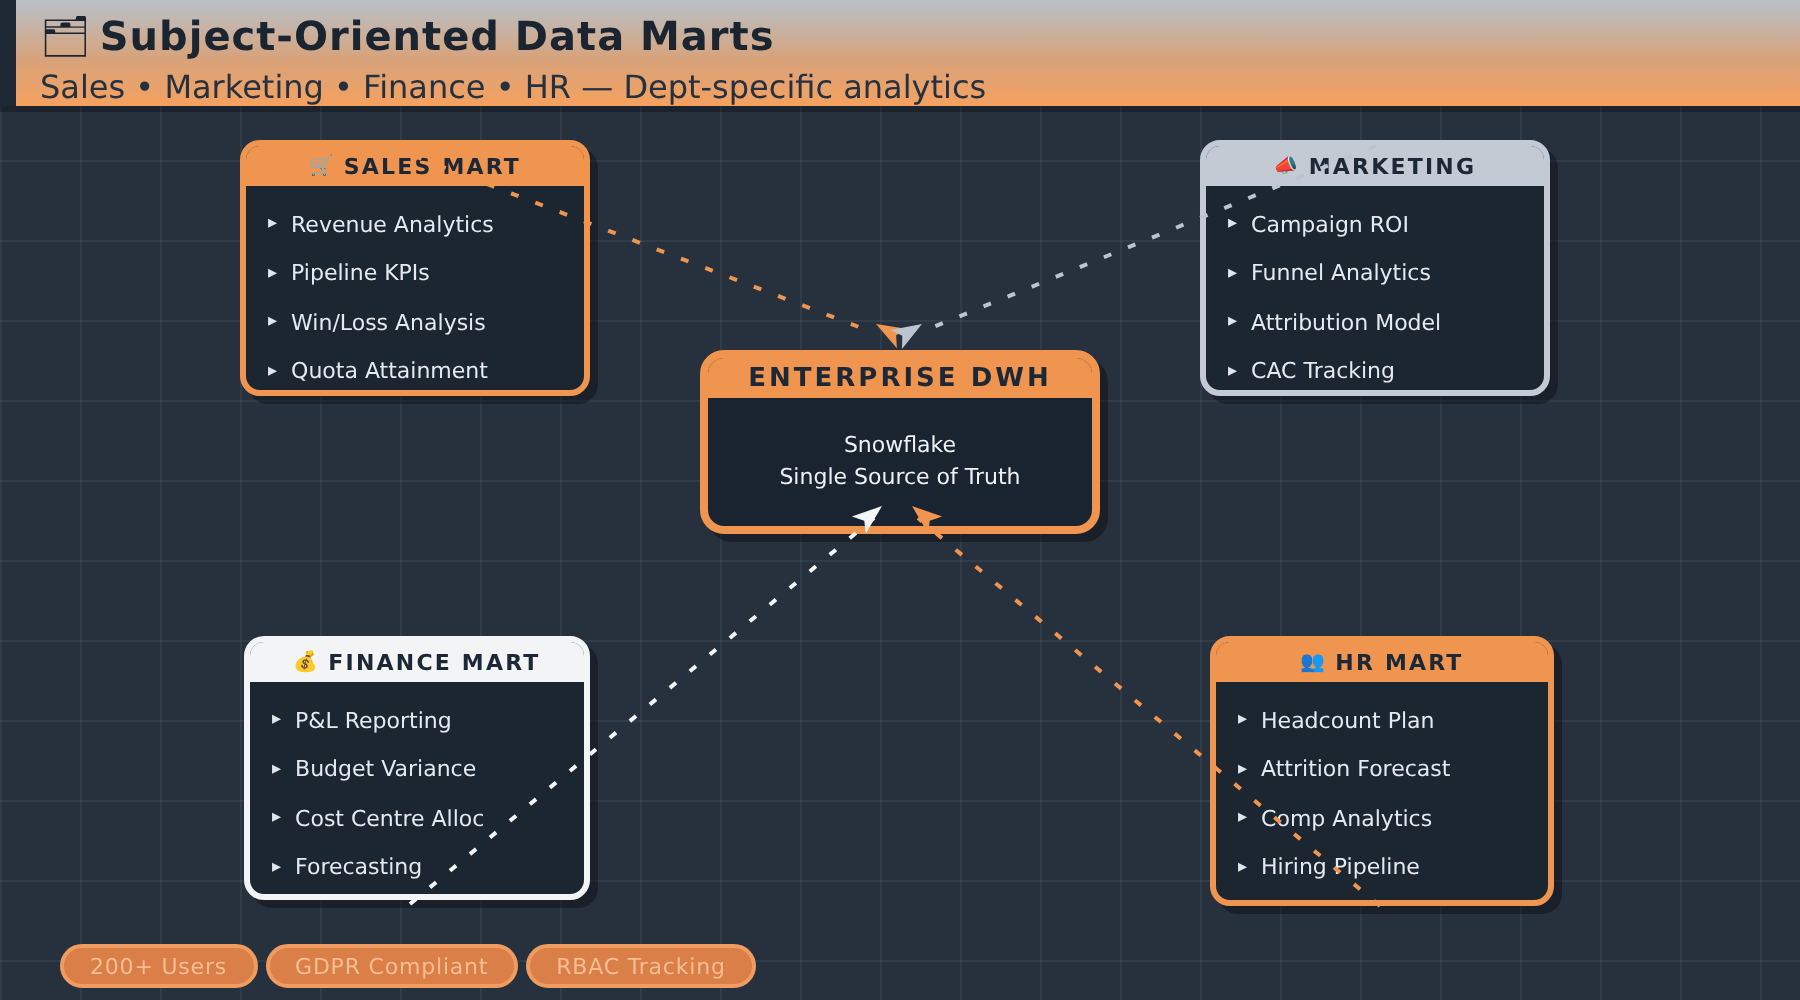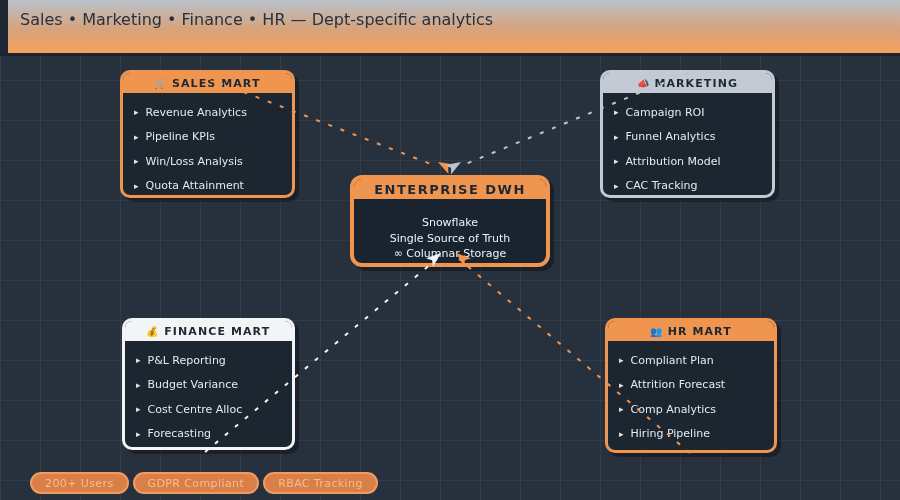--- a/index.html
+++ b/index.html
@@ -69,20 +69,23 @@
   }
 </style>
 </head>
 <body>
 
 <div class="stage">
 
   <div class="hdr">
     <div class="hdr-strip"></div>
     <div class="hdr-text">
+      <div class="hdr-title">
+        <span class="emoji">🗂</span><span>Subject-Oriented Data Marts</span>
+      </div>
       <div class="hdr-sub">Sales • Marketing • Finance • HR — Dept-specific analytics</div>
     </div>
   </div>
 
   <div class="node" style="left: 120px; top: 70px; width: 175px; height: 128px; border-color: rgb(240, 149, 79);">
     <div class="node-head" style="background: rgb(240, 149, 79);">
       <span class="emoji">🛒</span>
       <span>SALES MART</span>
     </div>
     <div class="node-items">
@@ -156,21 +159,21 @@
   </div>
 
   <div class="node" style="left: 605px; top: 318px; width: 172px; height: 135px; border-color: rgb(240, 149, 79);">
     <div class="node-head" style="background: rgb(240, 149, 79);">
       <span class="emoji">👥</span>
       <span>HR MART</span>
     </div>
     <div class="node-items">
         <div class="item">
           <span class="bullet">▸</span>
-          <span>Compliant Plan</span>
+          <span>Headcount Plan</span>
         </div>
         <div class="item">
           <span class="bullet">▸</span>
           <span>Attrition Forecast</span>
         </div>
         <div class="item">
           <span class="bullet">▸</span>
           <span>Comp Analytics</span>
         </div>
         <div class="item">
@@ -178,21 +181,20 @@
           <span>Hiring Pipeline</span>
         </div>
       </div>
   </div>
 
   <div class="dwh">
     <div class="dwh-head">ENTERPRISE DWH</div>
     <div class="dwh-body">
       <div>Snowflake</div>
       <div>Single Source of Truth</div>
-      <div>∞ Columnar Storage</div>
     </div>
   </div>
 
   <svg class="wires" viewBox="0 0 900 500">
     <line x1="207" y1="78" x2="436" y2="166" stroke-width="2" stroke-dasharray="4 9" stroke="#f0954f"></line>
     <line x1="688" y1="73" x2="463" y2="165" stroke-width="2" stroke-dasharray="4 9" stroke="#bcc5cf"></line>
     <line x1="205" y1="452" x2="437" y2="259" stroke-width="2" stroke-dasharray="4 9" stroke="#f3f6f8"></line>
     <line x1="690" y1="453" x2="459" y2="259" stroke-width="2" stroke-dasharray="4 9" stroke="#f0954f"></line>
 
     <path d="M0,0 L-15,5.5 L-11.5,0 L-15,-5.5 Z" transform="translate(438,162) rotate(-151)" fill="#f0954f"></path>

